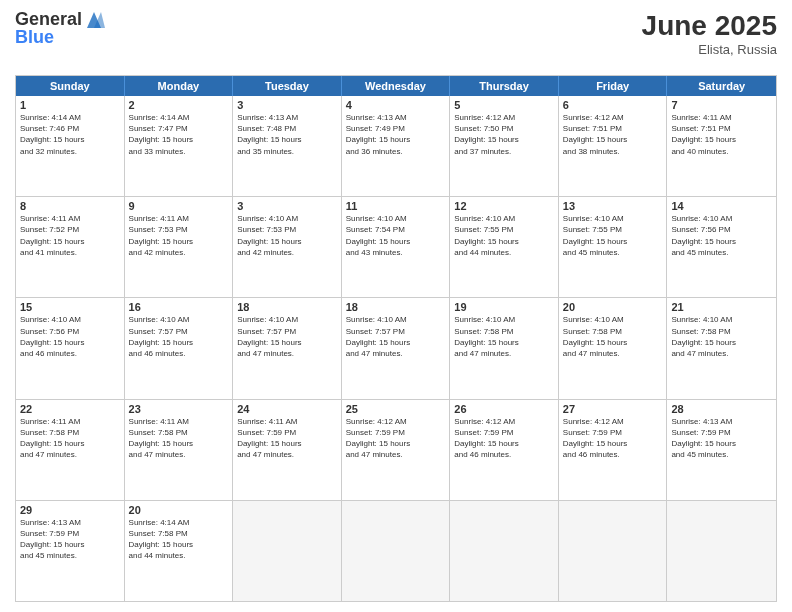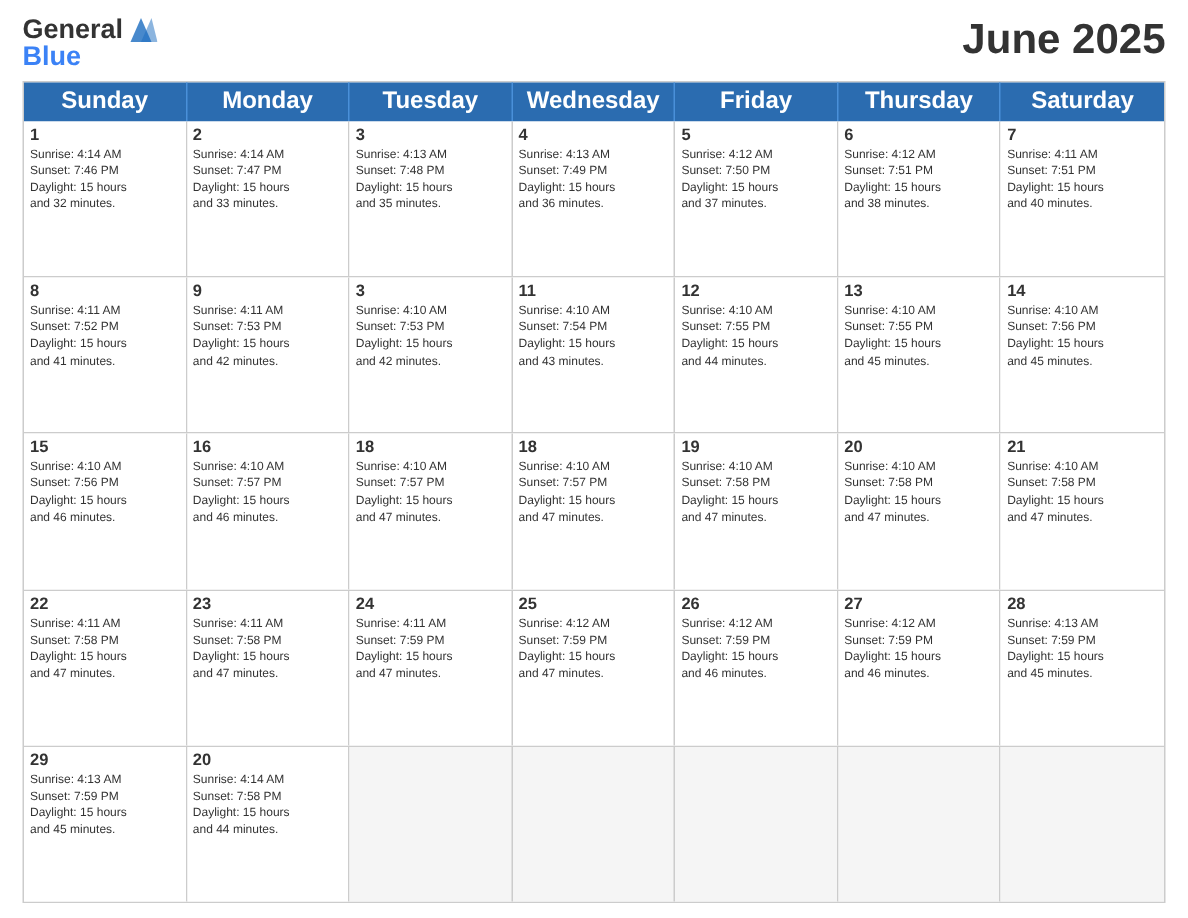--- a/index.html
+++ b/index.html
@@ -14,21 +14,21 @@
       width: 792px;
       height: 612px;
       padding: 10px 15px;
       display: flex;
       flex-direction: column;
     }
     .header {
       display: flex;
       justify-content: space-between;
       align-items: flex-start;
-      margin-bottom: 6px;
+      margin-bottom: 18px;
     }
     .logo {
       display: flex;
       align-items: center;
     }
     .logo-text-general {
       font-size: 18px;
       font-weight: bold;
       color: #333;
     }
@@ -56,21 +56,21 @@
       flex-direction: column;
       border: 1px solid #ccc;
     }
     .cal-header {
       display: grid;
       grid-template-columns: repeat(7, 1fr);
       background: #2b6cb0;
     }
     .cal-header-cell {
       color: #fff;
-      font-size: 16px;
+      font-size: 11px;
       font-weight: bold;
       text-align: center;
       padding: 4px 2px;
       border-right: 1px solid #4a90d9;
     }
     .cal-header-cell:last-child { border-right: none; }
     .cal-body {
       flex: 1;
       display: flex;
       flex-direction: column;
@@ -117,31 +117,32 @@
           <svg width="22" height="20" viewBox="0 0 22 20" style="margin:0 1px">
             <polygon points="4,18 11,2 18,18" fill="#1a6bbf" opacity="0.8"></polygon>
             <polygon points="11,18 18,2 22,18" fill="#1a6bbf" opacity="0.5"></polygon>
           </svg>
         </div>
         <span class="logo-text-blue" style="margin-top:-2px">Blue</span>
       </div>
     </div>
     <div class="title-block">
       <div class="month-title">June 2025</div>
+      <div class="subtitle">Elista, Russia</div>
     </div>
   </div>
 
   <div class="calendar">
     <div class="cal-header">
       <div class="cal-header-cell">Sunday</div>
       <div class="cal-header-cell">Monday</div>
       <div class="cal-header-cell">Tuesday</div>
       <div class="cal-header-cell">Wednesday</div>
+      <div class="cal-header-cell">Thursday</div>
       <div class="cal-header-cell">Friday</div>
-      <div class="cal-header-cell">Thursday</div>
       <div class="cal-header-cell">Saturday</div>
     </div>
     <div class="cal-body">
 
       <div class="cal-row">
         <div class="cal-cell">
           <span class="day-num">1</span>
           <div class="cell-info">Sunrise: 4:14 AM<br>Sunset: 7:46 PM<br>Daylight: 15 hours<br>and 32 minutes.</div>
         </div>
         <div class="cal-cell">

